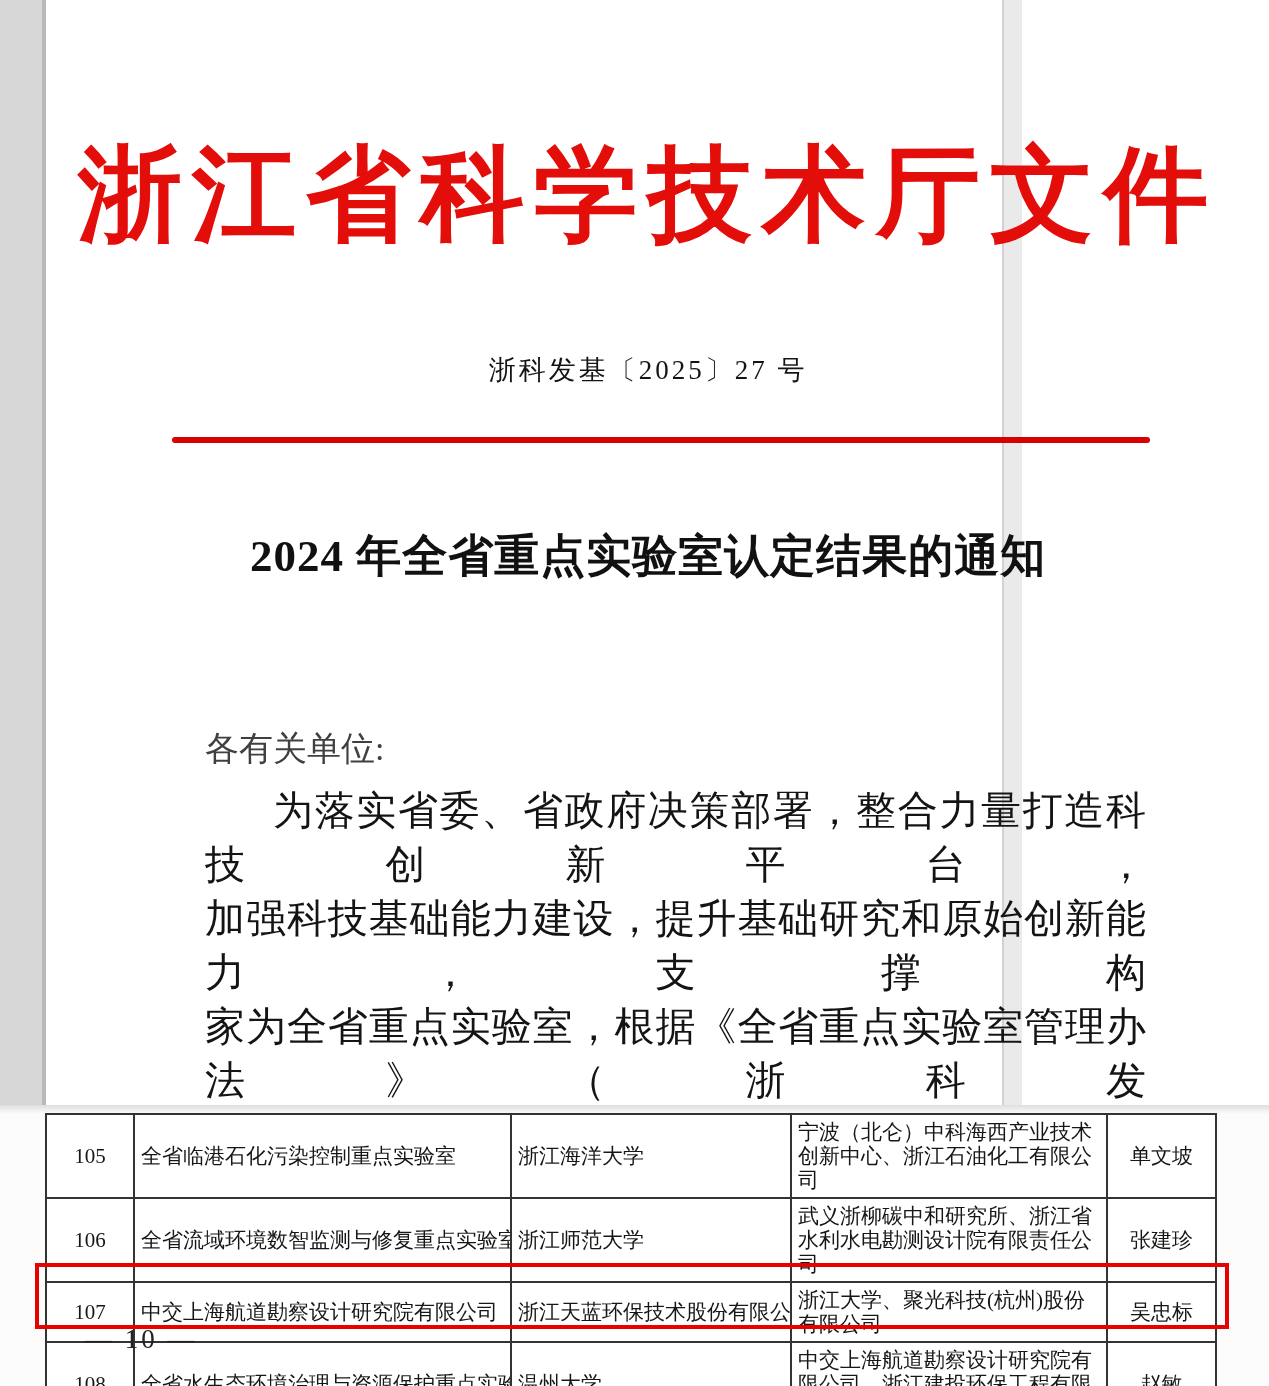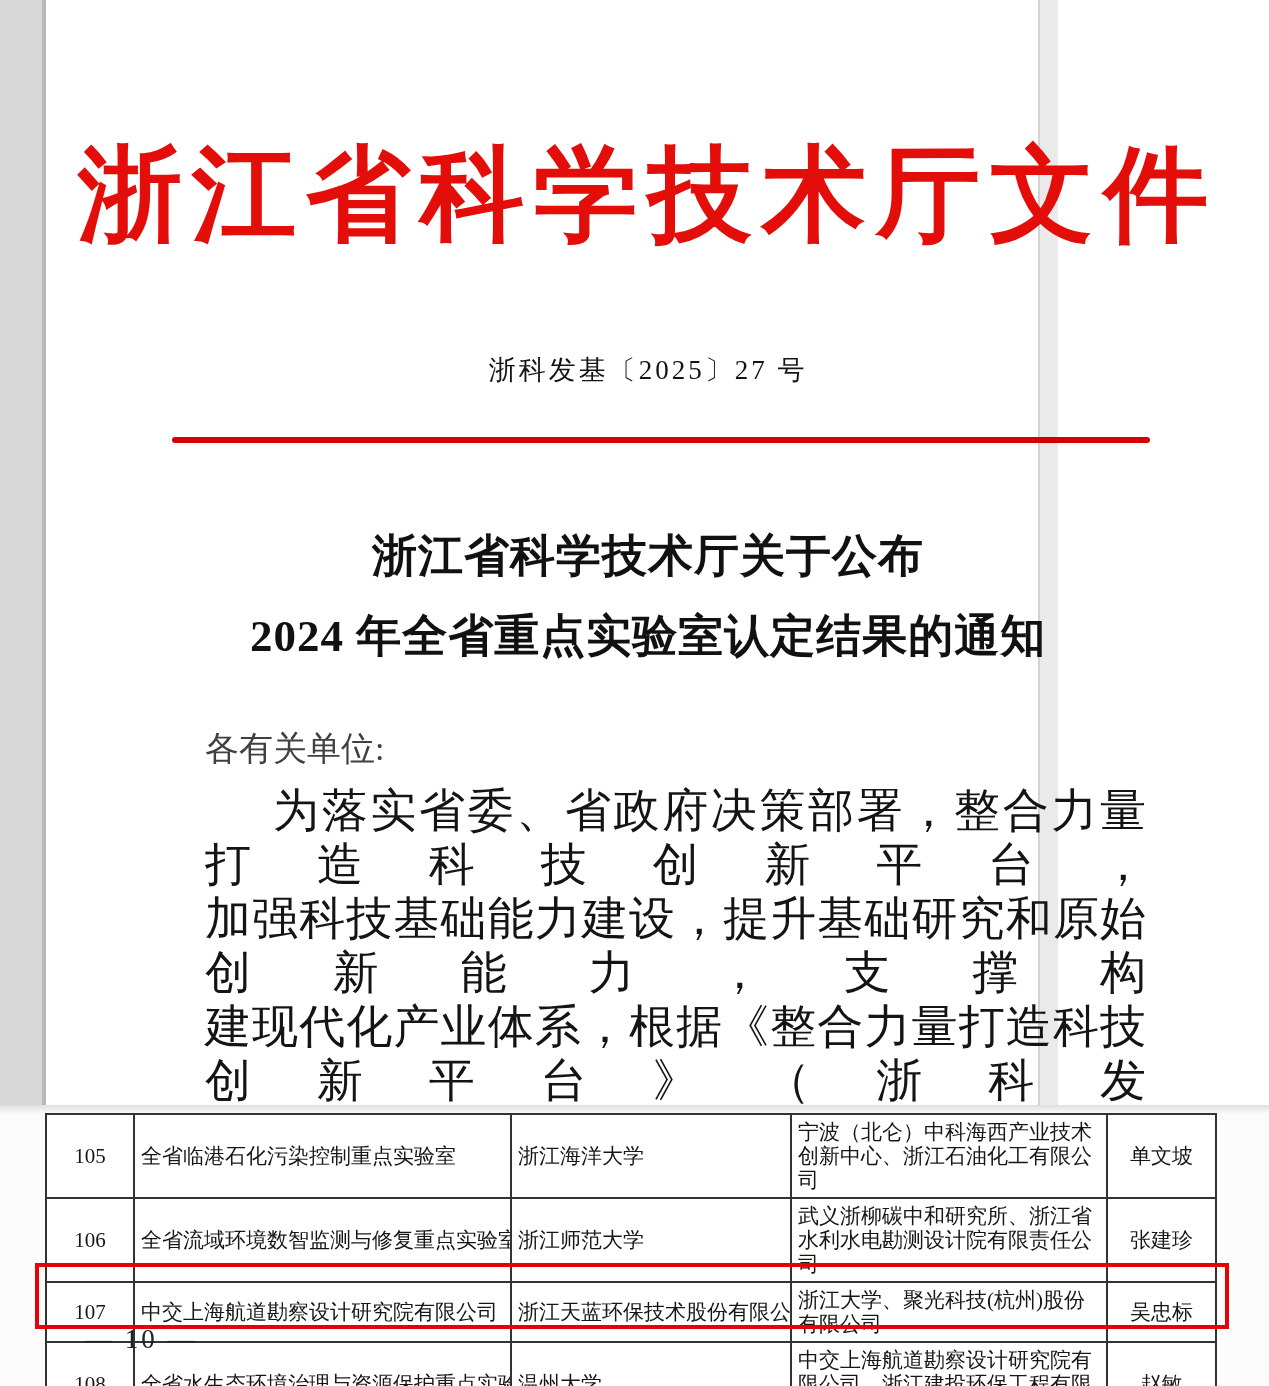--- a/index.html
+++ b/index.html
@@ -6,21 +6,21 @@
   body {
     width: 1269px; height: 1386px;
     position: relative;
     background: #ffffff;
     font-family: "Liberation Serif", "DejaVu Serif", serif;
     overflow: hidden;
   }
   .canvas { position: absolute; top: 0; left: 0; width: 1269px; height: 1386px; }
 
   
-  .doc-area { position: absolute; top: 0; left: 0; width: 1022px; height: 1105px; background: #ffffff; padding-left: 36px; }
+  .doc-area { position: absolute; top: 0; left: 0; width: 1022px; height: 1105px; background: #ffffff; }
   .margin-left {
     position: absolute; left: 0; top: 0; width: 42px; height: 1105px;
     background: #d7d7d7; border-right: 4px solid #b9b9b9;
   }
   .margin-right {
     position: absolute; right: 0; top: 0; width: 18px; height: 1105px;
     background: #eaeaea; border-left: 2px solid #d2d2d2;
   }
   .page-content { position: absolute; left: 46px; top: 0; width: 1204px; height: 1105px; }
 
@@ -42,21 +42,21 @@
     position: absolute; top: 516px; left: 0; width: 100%;
     text-align: center; font-size: 45px; font-weight: bold;
     line-height: 80px; color: #111111; letter-spacing: 1px;
   }
   .salutation {
     position: absolute; left: 159px; top: 726px;
     font-size: 34px; color: #404040;
   }
   .body-text {
     position: absolute; left: 159px; top: 784px; width: 941px;
-    font-size: 46px; line-height: 54px; color: #141414;
+    font-size: 40px; line-height: 54px; color: #141414;
   }
   .body-line { text-align: justify; text-align-last: justify; }
   .body-line.indent { text-indent: 68px; }
   .body-line.last { text-align-last: left; }
 
   
   .table-area {
     position: absolute; top: 1105px; left: 0; width: 1269px; height: 281px;
     background: #fcfcfc;
   }
@@ -108,30 +108,29 @@
     <div class="margin-right"></div>
 
     <div class="page-content">
       <div class="letterhead" style="color: rgb(227, 13, 10);">浙江省科学技术厅文件</div>
 
       <div class="doc-number">浙科发基〔2025〕27 号</div>
 
       <div class="red-rule" style="background: rgb(214, 0, 0);"></div>
 
       <div class="notice-title">
-        <div>浙江省科学技术厅关于公布</div>
         <div>2024 年全省重点实验室认定结果的通知</div>
       </div>
 
       <div class="salutation">各有关单位:</div>
 
       <div class="body-text">
           <div class="body-line indent">为落实省委、省政府决策部署，整合力量打造科技创新平台，</div>
           <div class="body-line">加强科技基础能力建设，提升基础研究和原始创新能力，支撑构</div>
-          <div class="body-line">建现代化产业体系，根据《整合力量打造科技创新平台》（浙科发</div>
+          <div class="body-line">家为全省重点实验室，根据《全省重点实验室管理办法》（浙科发</div>
           <div class="body-line">基〔2023〕40 号）规定，经我厅组织评审和论证，认定“全省智</div>
           <div class="body-line">能建造与工程软件重点实验室”等 137 家为全省重点实验室（以</div>
           <div class="body-line last">下简称“实验室”）。现将有关事项通知如下:</div>
         </div>
     </div>
   </div>
 
   <div class="table-area">
     <div class="shadow-strip"></div>
 

